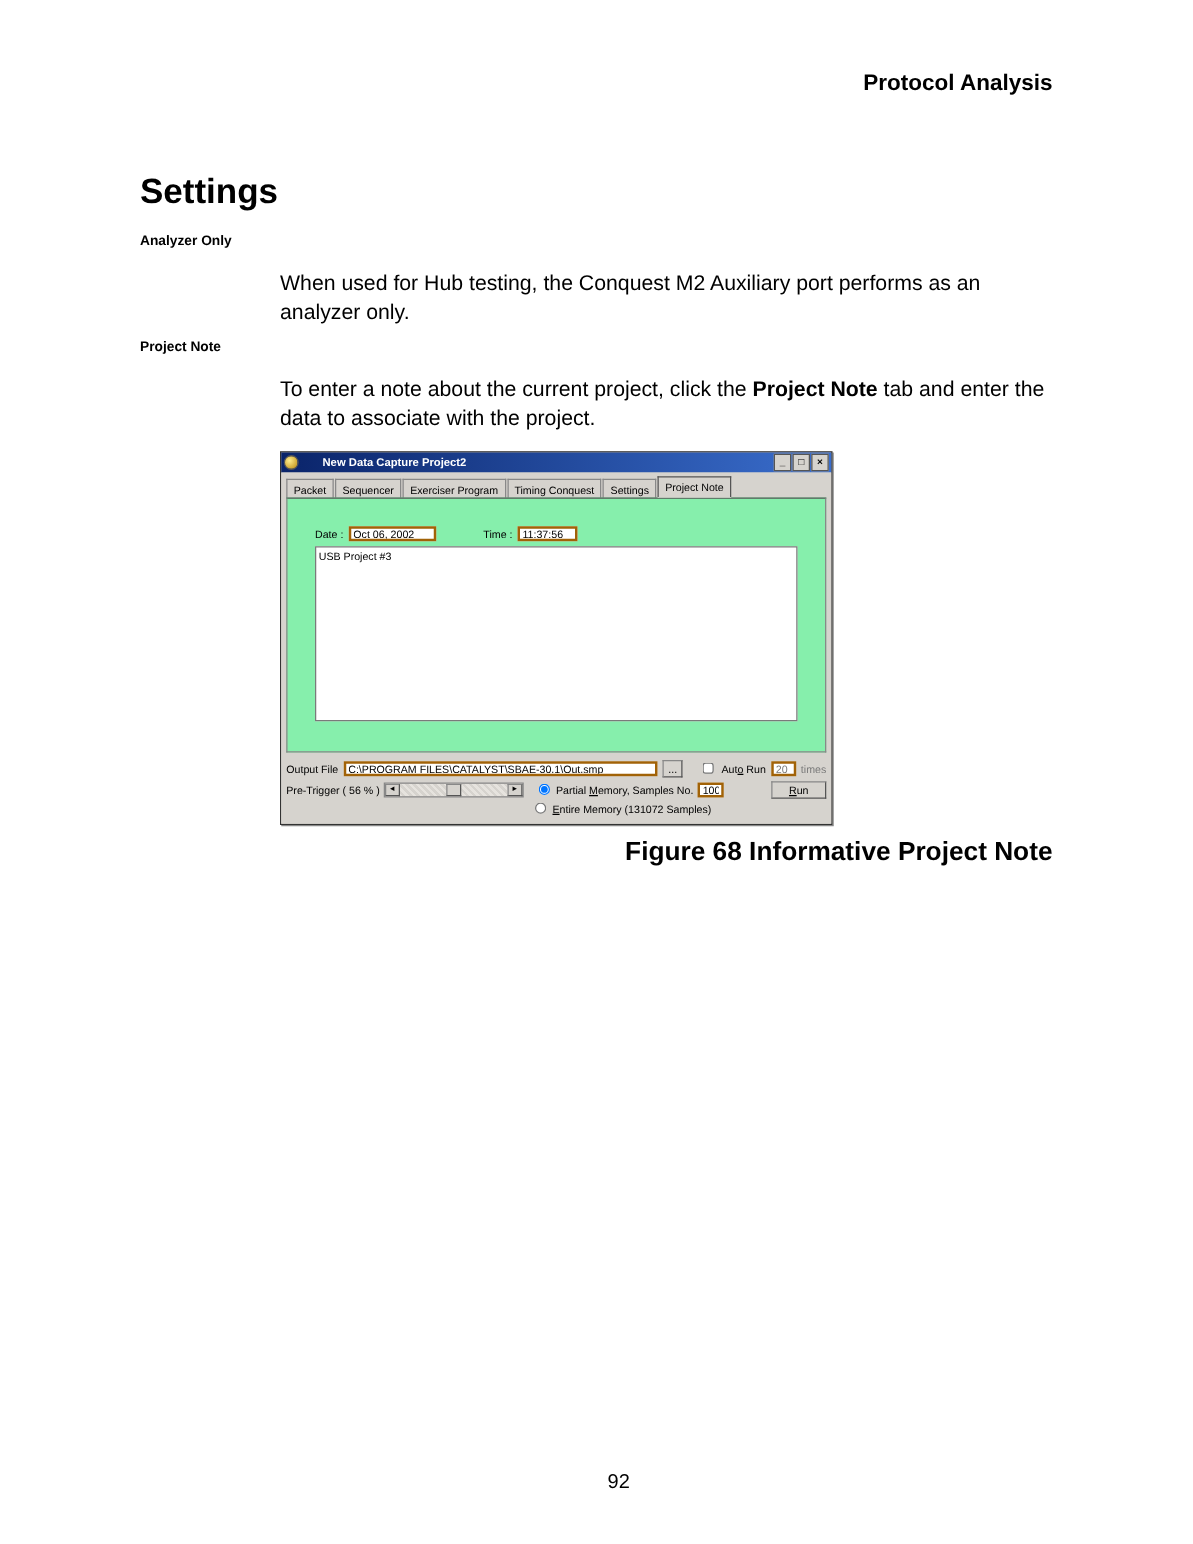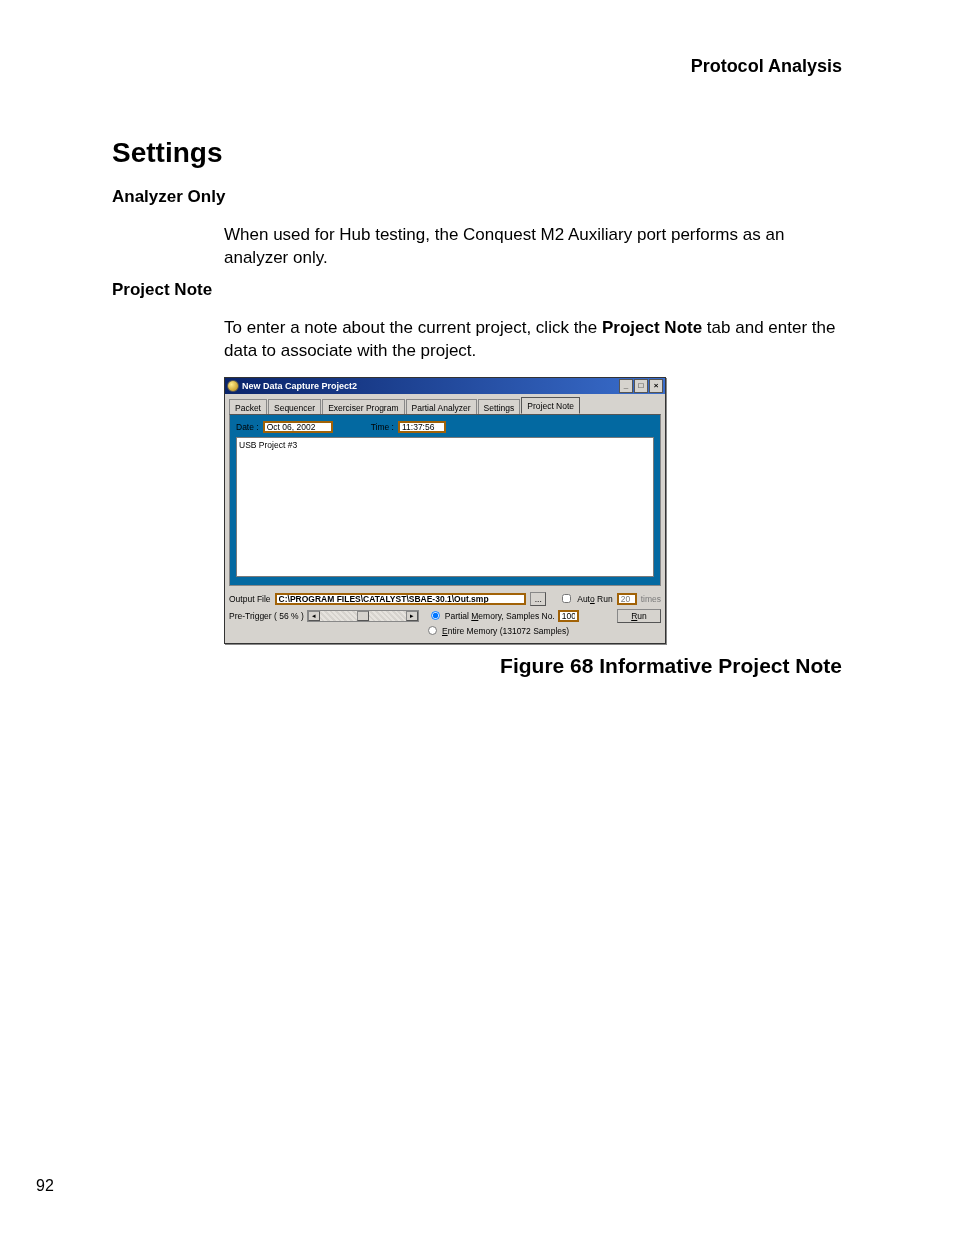--- a/index.html
+++ b/index.html
@@ -27,34 +27,35 @@
     font-weight: 700;
     margin: 0 0 18px 0;
   }
   .body-block {
     margin-left: 112px;
     font-size: 17px;
     line-height: 1.35;
     margin-bottom: 10px;
   }
   .subhead {
-    font-size: 17px;
+    font-size: 11px;
     font-weight: 700;
     margin: 8px 0 6px 0;
   }
   .figure-caption {
     text-align: right;
     font-size: 21px;
     font-weight: 700;
     margin-top: 10px;
   }
   .page-number {
     position: absolute;
     bottom: 40px;
     left: 0; right: 0;
+    text-align: center;
     font-size: 16px;
     padding-left: 36px;
   }
 
   
   .win-wrap {
     margin-left: 112px;
     margin-top: 14px;
     margin-bottom: 6px;
   }
@@ -71,21 +72,21 @@
     height: 16px;
     background: linear-gradient(to right, #0a246a, #3a6ecd);
     color: #fff;
     display: flex;
     align-items: center;
     justify-content: space-between;
     padding: 0 2px;
     font-size: 9px;
     font-weight: 700;
   }
-  .titlebar-left { display: flex; align-items: center; gap: 3px; }
+  .titlebar-left { display: flex; align-items: center; gap: 19px; }
   .title-icon {
     width: 10px; height: 10px;
     border: 1px solid #555; border-radius: 50%;
     background: radial-gradient(circle at 35% 35%, #ffec8b, #b8860b);
   }
   .win-controls { display: flex; gap: 1px; }
   .win-btn {
     width: 12px; height: 12px;
     background: #d6d3ce;
     border: 1px solid #555;
@@ -116,22 +117,22 @@
   .tab.active {
     background: #d6d3ce;
     border-color: #555;
     top: 0;
     z-index: 2;
     border-bottom: 1px solid #d6d3ce;
   }
   .tab-panel {
     border: 1px solid #888;
     border-top-color: #555;
-    padding: 6px;
-    background: #0369a1;
+    padding: 22px;
+    background: #86efac;
     position: relative;
     z-index: 1;
   }
   .dt-row {
     display: flex;
     align-items: center;
     gap: 4px;
     margin-bottom: 4px;
     font-size: 8.5px;
   }
@@ -244,40 +245,40 @@
           <div class="win-btn">×</div>
         </div>
       </div>
 
       <div class="client">
 
         <div class="tabstrip">
           <div class="tab">Packet</div>
           <div class="tab">Sequencer</div>
           <div class="tab">Exerciser Program</div>
-          <div class="tab">Partial Analyzer</div>
+          <div class="tab">Timing Conquest</div>
           <div class="tab">Settings</div>
           <div class="tab active">Project Note</div>
         </div>
 
         <div class="tab-panel">
           <div class="dt-row">
             <span>Date :</span>
             <input type="text" style="width: 70px;" value="Oct 06, 2002">
             <span style="width:30px"></span>
             <span>Time :</span>
             <input type="text" style="width: 48px;" value="11:37:56">
           </div>
           <textarea class="note-area" style="">USB Project #3</textarea>
         </div>
 
         <div class="footer">
           <div class="row">
             <span>Output File</span>
-            <input type="text" style="flex: 1 1 auto; width: 10px; font-weight: bold;" value="C:\PROGRAM FILES\CATALYST\SBAE-30.1\Out.smp">
+            <input type="text" style="flex: 1 1 auto; width: 10px;" value="C:\PROGRAM FILES\CATALYST\SBAE-30.1\Out.smp">
             <button class="dots-btn">...</button>
             <span style="width:8px"></span>
             <input type="checkbox" class="chk" style="">
             <span><span>Aut</span><span class="und">o</span><span> Run</span></span>
             <input type="text" style="width: 20px;" class="grey-text" disabled="" value="20">
             <span class="grey-text">times</span>
           </div>
 
           <div class="row compact">
             <span>Pre-Trigger ( 56 % )</span>

